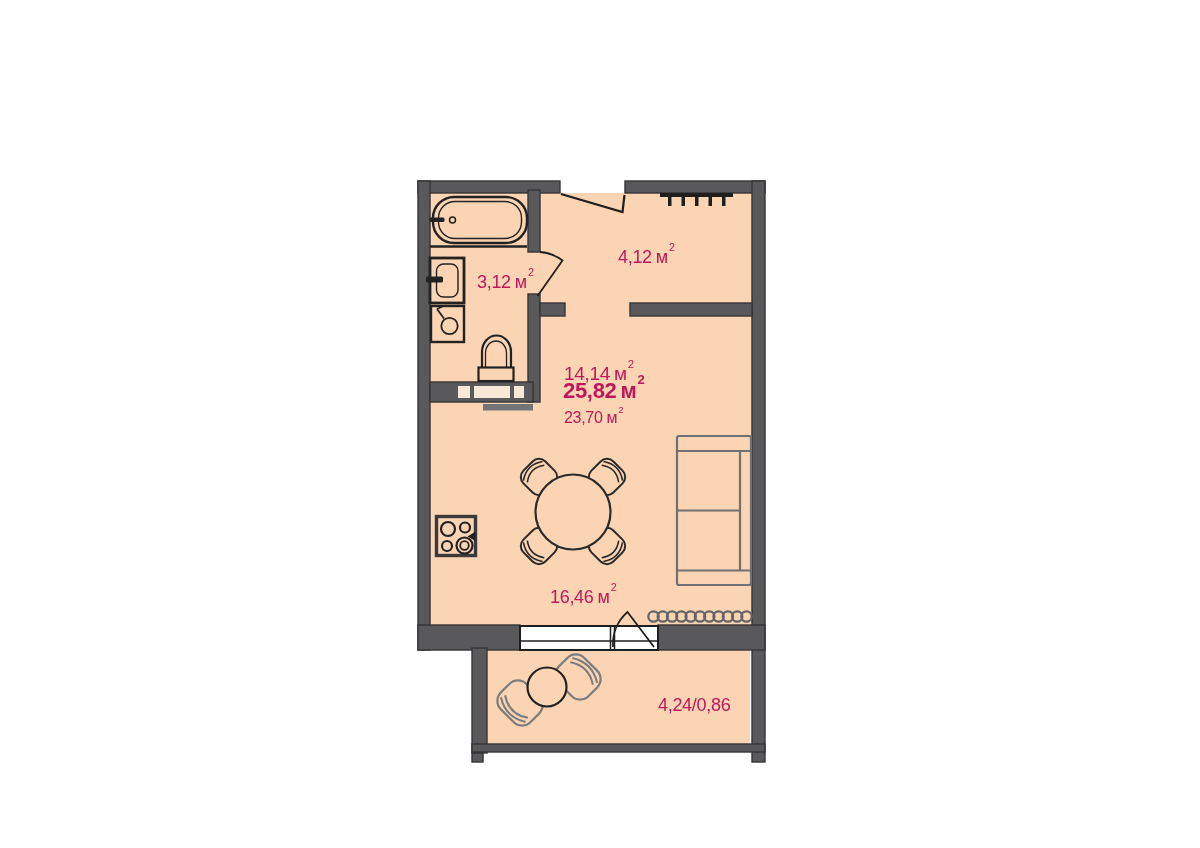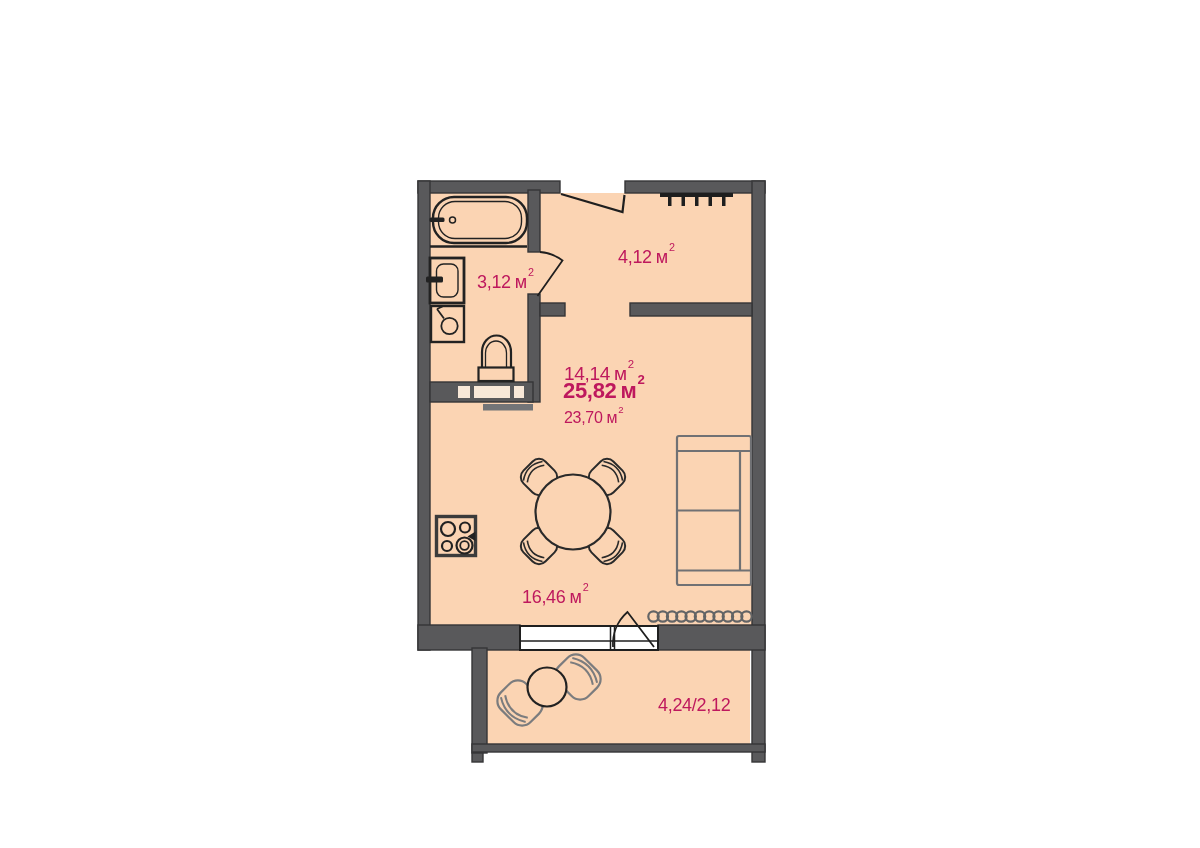--- a/index.html
+++ b/index.html
@@ -194,21 +194,21 @@
   </div>
 
   <div class="lbl bold" style="left:563px;top:379px;font-size:22px;text-align:center;">
     <span>25,82</span><span class="u">м</span><sup>2</sup>
   </div>
 
   <div class="lbl" style="left:564px;top:409px;font-size:16px;">
     <span>23,70</span><span class="u">м</span><sup>2</sup>
   </div>
 
-  <div class="lbl" style="left:522px;top:587px;text-align:center;">
+  <div class="lbl" style="left:550px;top:587px;text-align:center;">
     <span>16,46</span><span class="u">м</span><sup>2</sup>
   </div>
 
   <div class="lbl" style="left:658px;top:695px;">
-    <span>4,24/2,12</span><span class="u"></span><sup></sup>
+    <span>4,24/0,86</span><span class="u"></span><sup></sup>
   </div>
 
 </div>
 
 </body></html>

